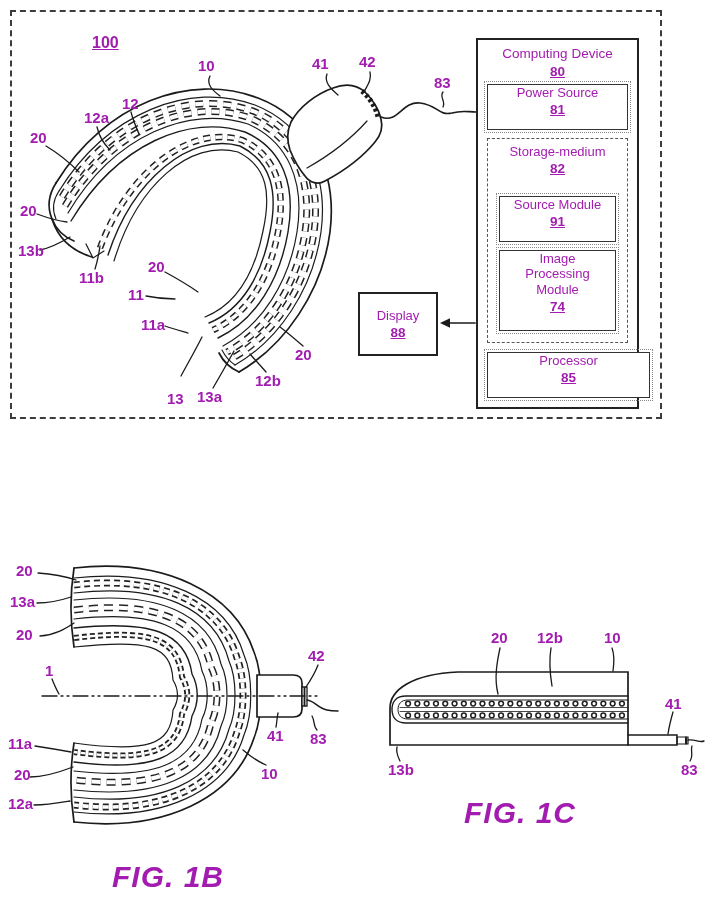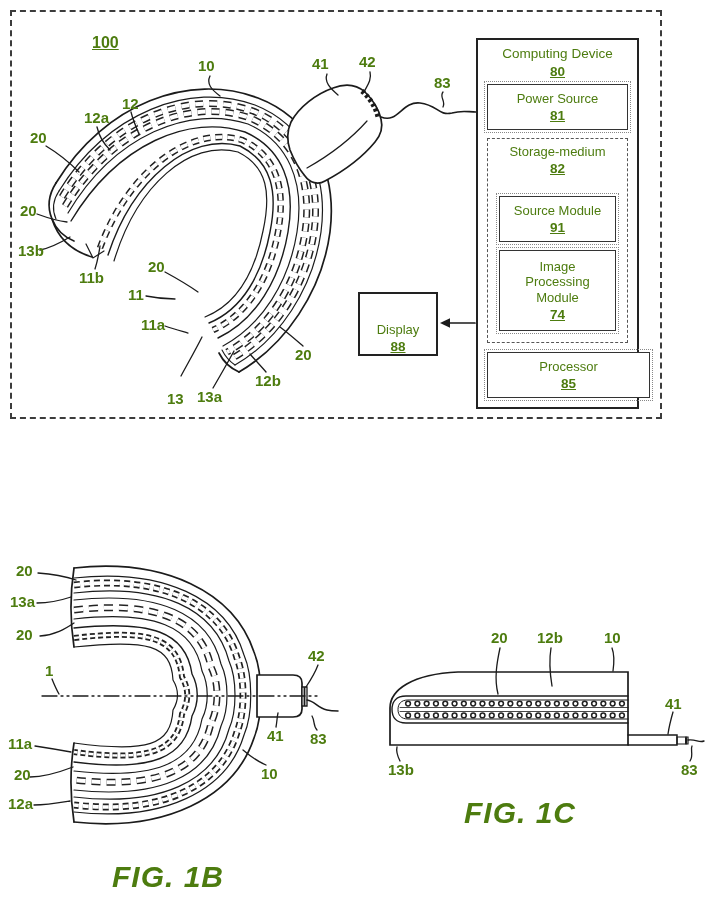--- a/index.html
+++ b/index.html
@@ -1,29 +1,29 @@
 <!DOCTYPE html>
 <html><head>
 <meta charset="utf-8">
 <style>
   html,body{margin:0;padding:0;background:#fff;}
   #page{position:relative;width:706px;height:908px;background:#fff;overflow:hidden;
-        font-family:"Liberation Sans",sans-serif;color:#4d7c0f;}
+        font-family:"Liberation Sans",sans-serif;color:#a21caf;}
   svg{position:absolute;left:0;top:0;}
   .frame1a{position:absolute;left:10px;top:10px;width:652px;height:409px;
            border:2px dashed #3c3c3c;box-sizing:border-box;}
   .ref{position:absolute;font-weight:700;font-size:15px;white-space:nowrap;z-index:5;}
   .ref.u{text-decoration:underline;font-size:16px;}
   .fig-caption{position:absolute;font-style:italic;font-weight:600;font-size:28px;
                letter-spacing:1px;white-space:nowrap;z-index:5;}
   .diagbox{position:absolute;box-sizing:border-box;background:#fff;z-index:4;
            display:flex;flex-direction:column;align-items:center;text-align:center;}
   .solid2{border:2px solid #222;}
   .pbox{border:1px solid #333;outline:1px dotted #888;outline-offset:2px;
-        justify-content:center;}
+        justify-content:flex-start;}
   .dotbox{border:1px dashed #555;}
   .blabel{font-size:13px;line-height:1.18;}
   .bref{font-size:13.5px;font-weight:700;text-decoration:underline;margin-top:2px;}
   .cdtitle{margin-top:6px;font-size:13.5px;}
 </style>
 </head>
 <body>
 
 <div id="page">
 
@@ -204,21 +204,21 @@
   <div class="diagbox pbox" style="left:499px;top:250px;width:117px;height:81px;">
     <div class="blabel" style="width:90px">Image Processing Module</div>
     <div class="bref">74</div>
   </div>
 
   <div class="diagbox pbox" style="left:487px;top:352px;width:163px;height:46px;">
     <div class="blabel">Processor</div>
     <div class="bref">85</div>
   </div>
 
-  <div class="diagbox solid2" style="left:358px;top:292px;width:80px;height:64px;justify-content:flex-end;">
+  <div class="diagbox solid2" style="left:358px;top:292px;width:80px;height:64px;justify-content:center;">
     <div class="blabel">Display</div>
     <div class="bref">88</div>
   </div>
 
 
   <div class="ref" style="left:16px;top:562px">20</div>
   <div class="ref" style="left:10px;top:593px">13a</div>
   <div class="ref" style="left:16px;top:626px">20</div>
   <div class="ref" style="left:45px;top:662px">1</div>
   <div class="ref" style="left:8px;top:735px">11a</div>

